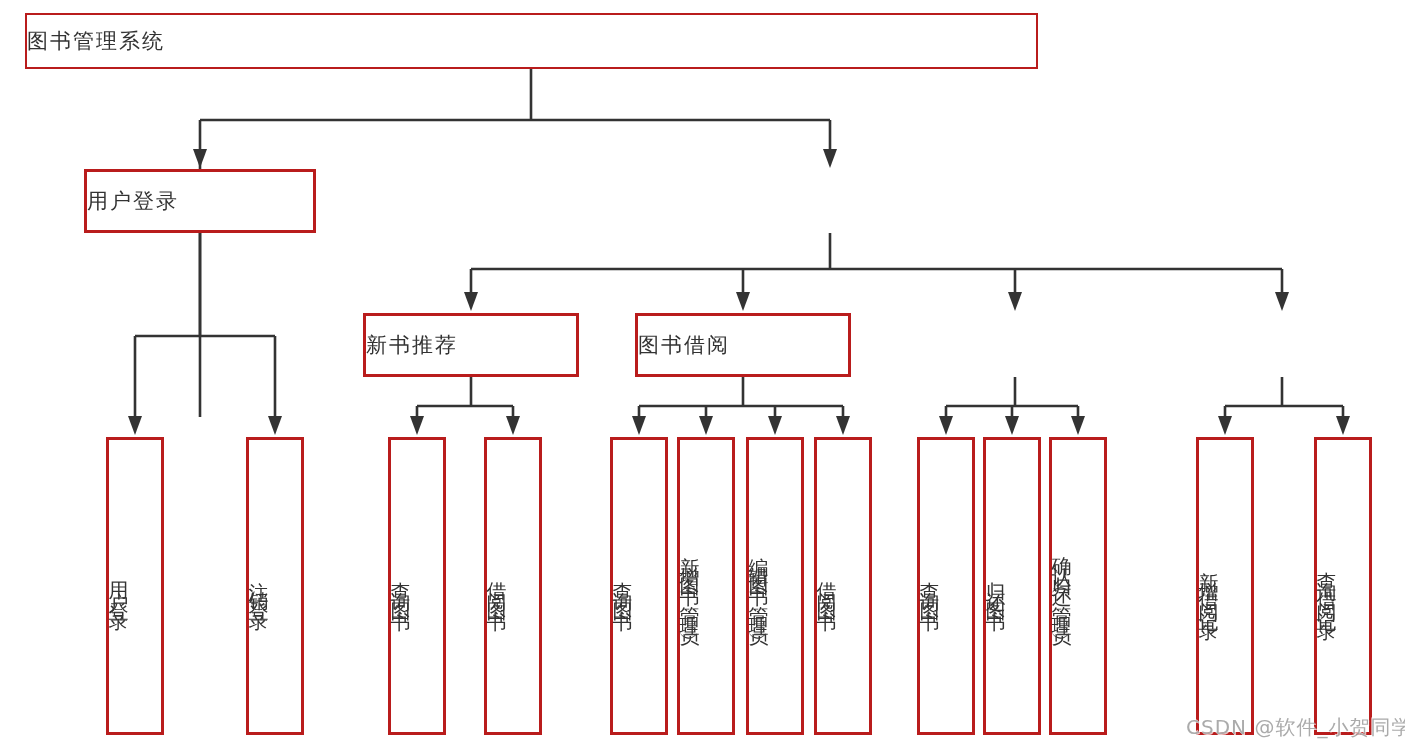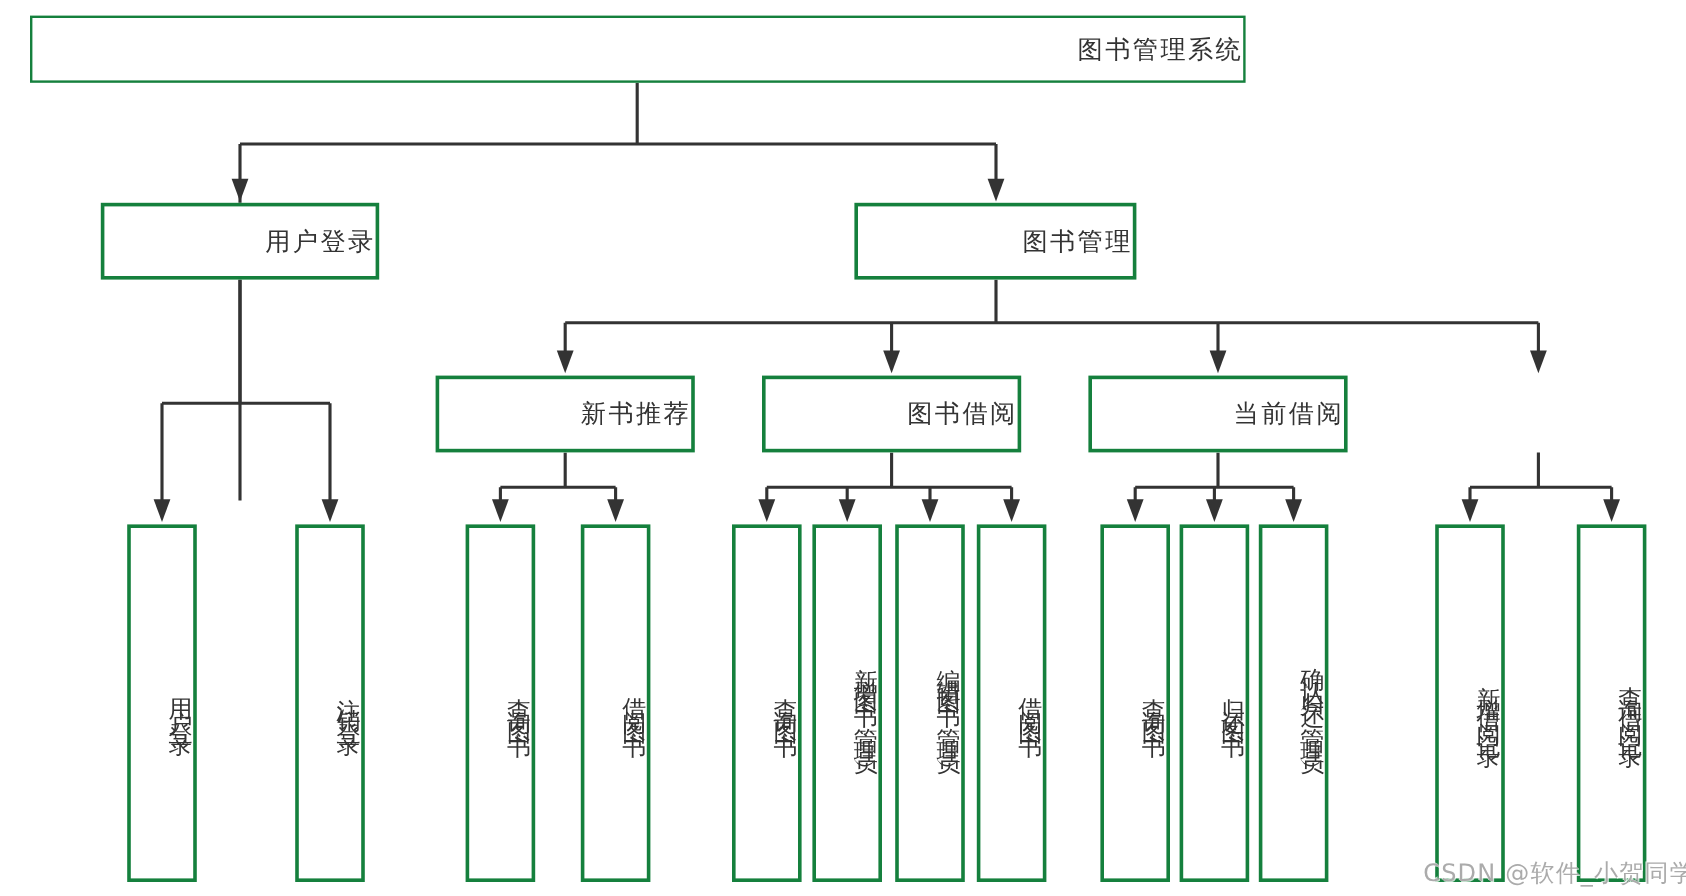--- a/index.html
+++ b/index.html
@@ -2,22 +2,22 @@
 <html><head>
 <meta charset="utf-8">
 <style>
   html,body { margin:0; padding:0; background:#ffffff; }
   #stage {
     position:relative; width:1405px; height:747px; background:#ffffff;
     font-family:"DejaVu Sans","Liberation Sans",sans-serif; overflow:hidden;
   }
   #connector-svg { position:absolute; left:0; top:0; }
   .node {
-    position:absolute; background:#ffffff; border:3px solid #15803d; color:#333333;
-    display:flex; align-items:center; justify-content:flex-end; box-sizing:content-box;
+    position:absolute; background:#ffffff; border:3px solid #b91c1c; color:#333333;
+    display:flex; align-items:center; justify-content:flex-start; box-sizing:content-box;
   }
   .hnode { font-size:21px; letter-spacing:2px; white-space:nowrap; }
   #node-root { border-width:2px; }
   .vnode .vlabel {
     writing-mode:vertical-rl; text-orientation:mixed;
     font-size:20px; line-height:1; letter-spacing:10px; color:#333333;
   }
   #watermark {
     position:absolute; left:1186px; top:714px; font-size:20px; color:#ababab;
     letter-spacing:1px; white-space:nowrap;
@@ -81,32 +81,26 @@
     </g>
   </svg>
 
   <div class="node hnode" id="node-root" style="left:25px;top:13px;width:1009px;height:52px;">
     <span>图书管理系统</span>
   </div>
 
   <div class="node hnode" style="left:84px;top:169px;width:226px;height:58px;">
     <span>用户登录</span>
   </div>
-  <div class="node hnode" style="left:712px;top:169px;width:229px;height:58px;">
-    <span>图书管理</span>
-  </div>
 
   <div class="node hnode" style="left:363px;top:313px;width:210px;height:58px;">
     <span>新书推荐</span>
   </div>
   <div class="node hnode" style="left:635px;top:313px;width:210px;height:58px;">
     <span>图书借阅</span>
-  </div>
-  <div class="node hnode" style="left:907px;top:313px;width:210px;height:58px;">
-    <span>当前借阅</span>
   </div>
 
   <div class="node vnode" style="left:106px;top:437px;width:52px;height:292px;">
     <span class="vlabel">用户登录</span>
   </div>
   <div class="node vnode" style="left:246px;top:437px;width:52px;height:292px;">
     <span class="vlabel">注销登录</span>
   </div>
 
   <div class="node vnode" style="left:388px;top:437px;width:52px;height:292px;">

